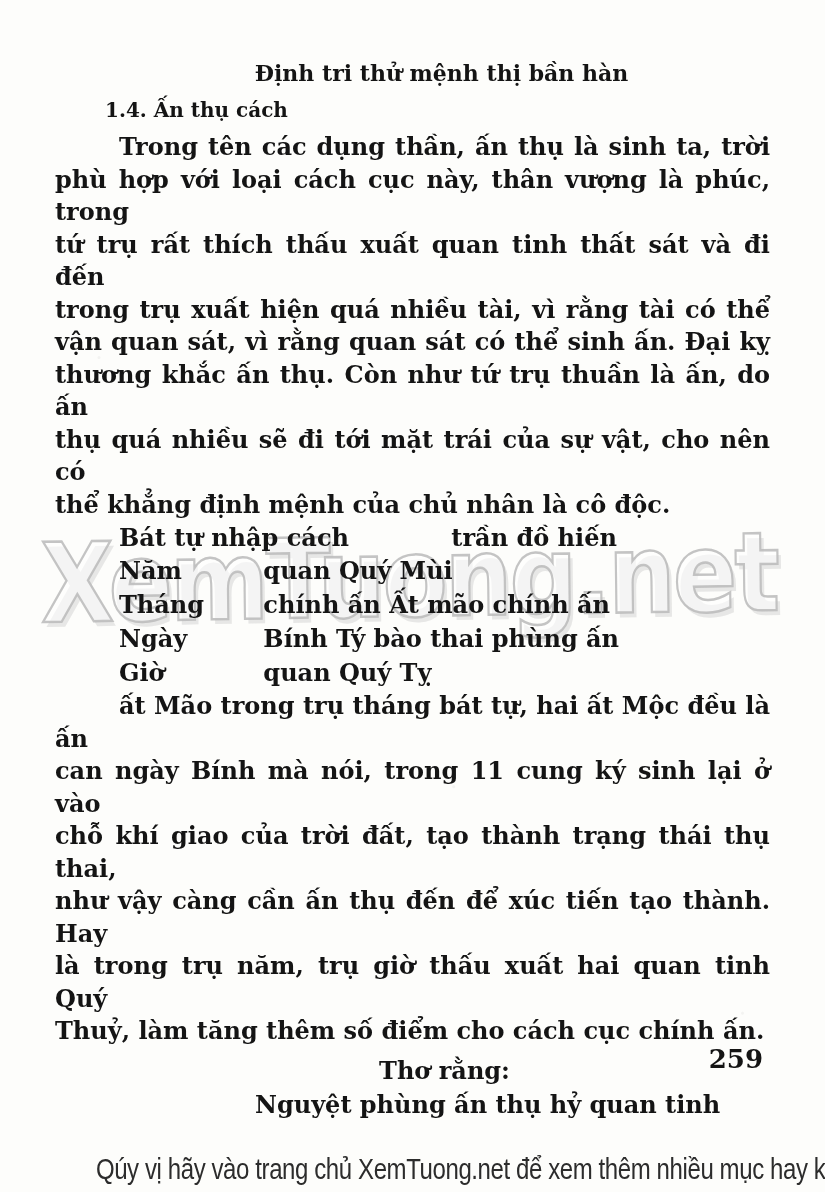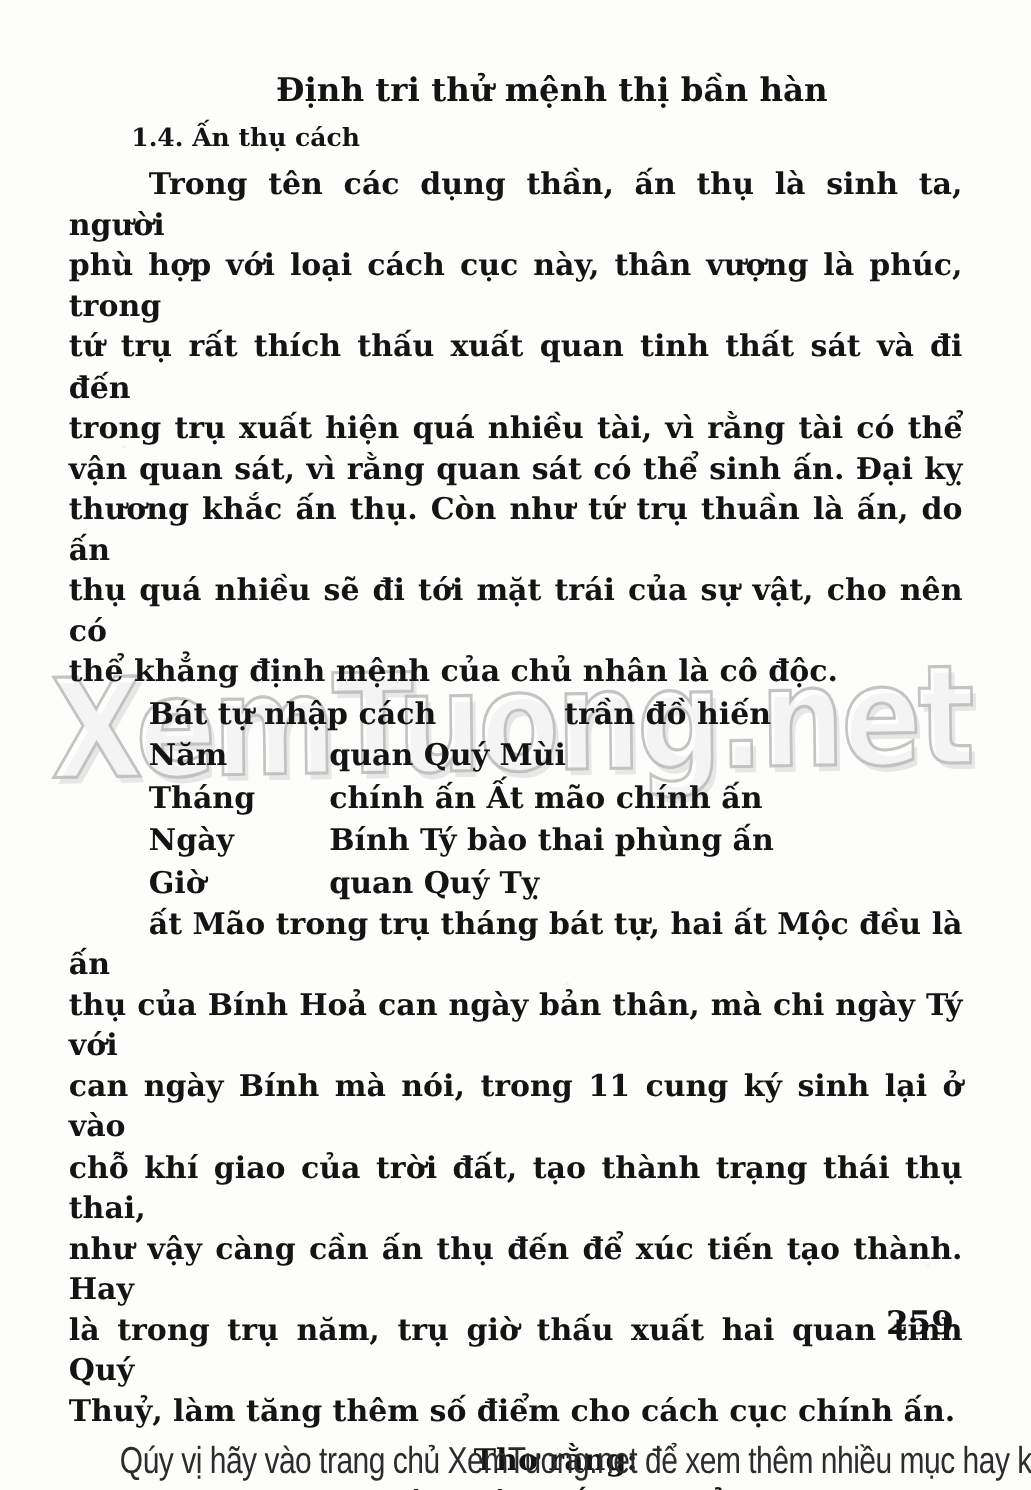--- a/index.html
+++ b/index.html
@@ -44,21 +44,21 @@
     position: relative;
     z-index: 2;
     padding: 56px 55px 0 55px;
     font-size: 24px;
     font-weight: 700;
     line-height: 32.5px;
   }
   .title {
     text-align: center;
     padding-left: 58px;
-    font-size: 26px;
+    font-size: 22px;
     line-height: 34px;
   }
   .heading {
     margin-left: 50px;
     font-size: 20px;
     line-height: 37px;
     margin-top: 2px;
     margin-bottom: 2px;
   }
   .para .line {
@@ -107,21 +107,21 @@
 
   <div class="watermark">XemTuong.net</div>
 
   <div class="content">
 
     <div class="title">Định tri thử mệnh thị bần hàn</div>
 
     <div class="heading">1.4. Ấn thụ cách</div>
 
     <div class="para">
-        <div class="line">Trong tên các dụng thần, ấn thụ là sinh ta, người</div>
+        <div class="line">Trong tên các dụng thần, ấn thụ là sinh ta, trời</div>
         <div class="line">phù hợp với loại cách cục này, thân vượng là phúc, trong</div>
         <div class="line">tứ trụ rất thích thấu xuất quan tinh thất sát và đi đến</div>
         <div class="line">trong trụ xuất hiện quá nhiều tài, vì rằng tài có thể</div>
         <div class="line">vận quan sát, vì rằng quan sát có thể sinh ấn. Đại kỵ</div>
         <div class="line">thương khắc ấn thụ. Còn như tứ trụ thuần là ấn, do ấn</div>
         <div class="line">thụ quá nhiều sẽ đi tới mặt trái của sự vật, cho nên có</div>
         <div class="line">thể khẳng định mệnh của chủ nhân là cô độc.</div>
       </div>
 
     <div class="chartline">
@@ -143,21 +143,20 @@
         <span class="row-value">Bính Tý bào thai phùng ấn</span>
       </div>
         <div class="row">
         <span class="row-label">Giờ</span>
         <span class="row-value">quan Quý Tỵ</span>
       </div>
       </div>
 
     <div class="para">
         <div class="line">ất Mão trong trụ tháng bát tự, hai ất Mộc đều là ấn</div>
-        <div class="line">thụ của Bính Hoả can ngày bản thân, mà chi ngày Tý với</div>
         <div class="line">can ngày Bính mà nói, trong 11 cung ký sinh lại ở vào</div>
         <div class="line">chỗ khí giao của trời đất, tạo thành trạng thái thụ thai,</div>
         <div class="line">như vậy càng cần ấn thụ đến để xúc tiến tạo thành. Hay</div>
         <div class="line">là trong trụ năm, trụ giờ thấu xuất hai quan tinh Quý</div>
         <div class="line">Thuỷ, làm tăng thêm số điểm cho cách cục chính ấn.</div>
       </div>
 
     <div class="poem-intro">Thơ rằng:</div>
 
     <div class="poem">

